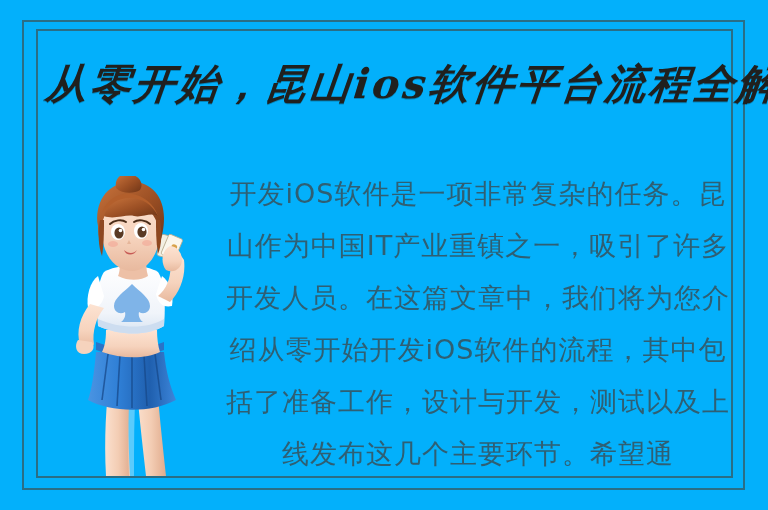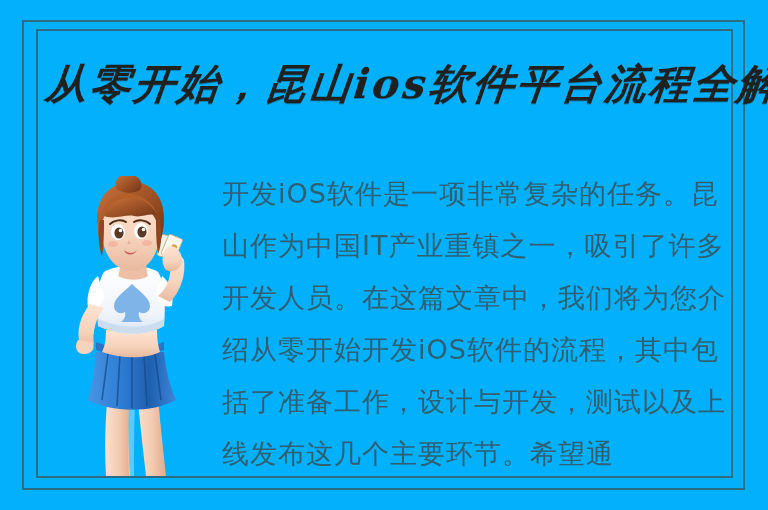--- a/index.html
+++ b/index.html
@@ -42,21 +42,21 @@
   }
   
   #body-text{
     position:absolute;left:222px;top:168px;
     width:512px;height:310px;
     font-size:27px;
     line-height:52px;
     letter-spacing:1px;
     color:#2f5f73;
     overflow:hidden;
-    text-align:left;
+    text-align:center;
   }
   
   #illustration{
     position:absolute;left:58px;top:176px;
     width:152px;height:302px;
     overflow:hidden;
   }
   #illustration svg{display:block;width:152px;height:302px;}
 </style>
 </head>

